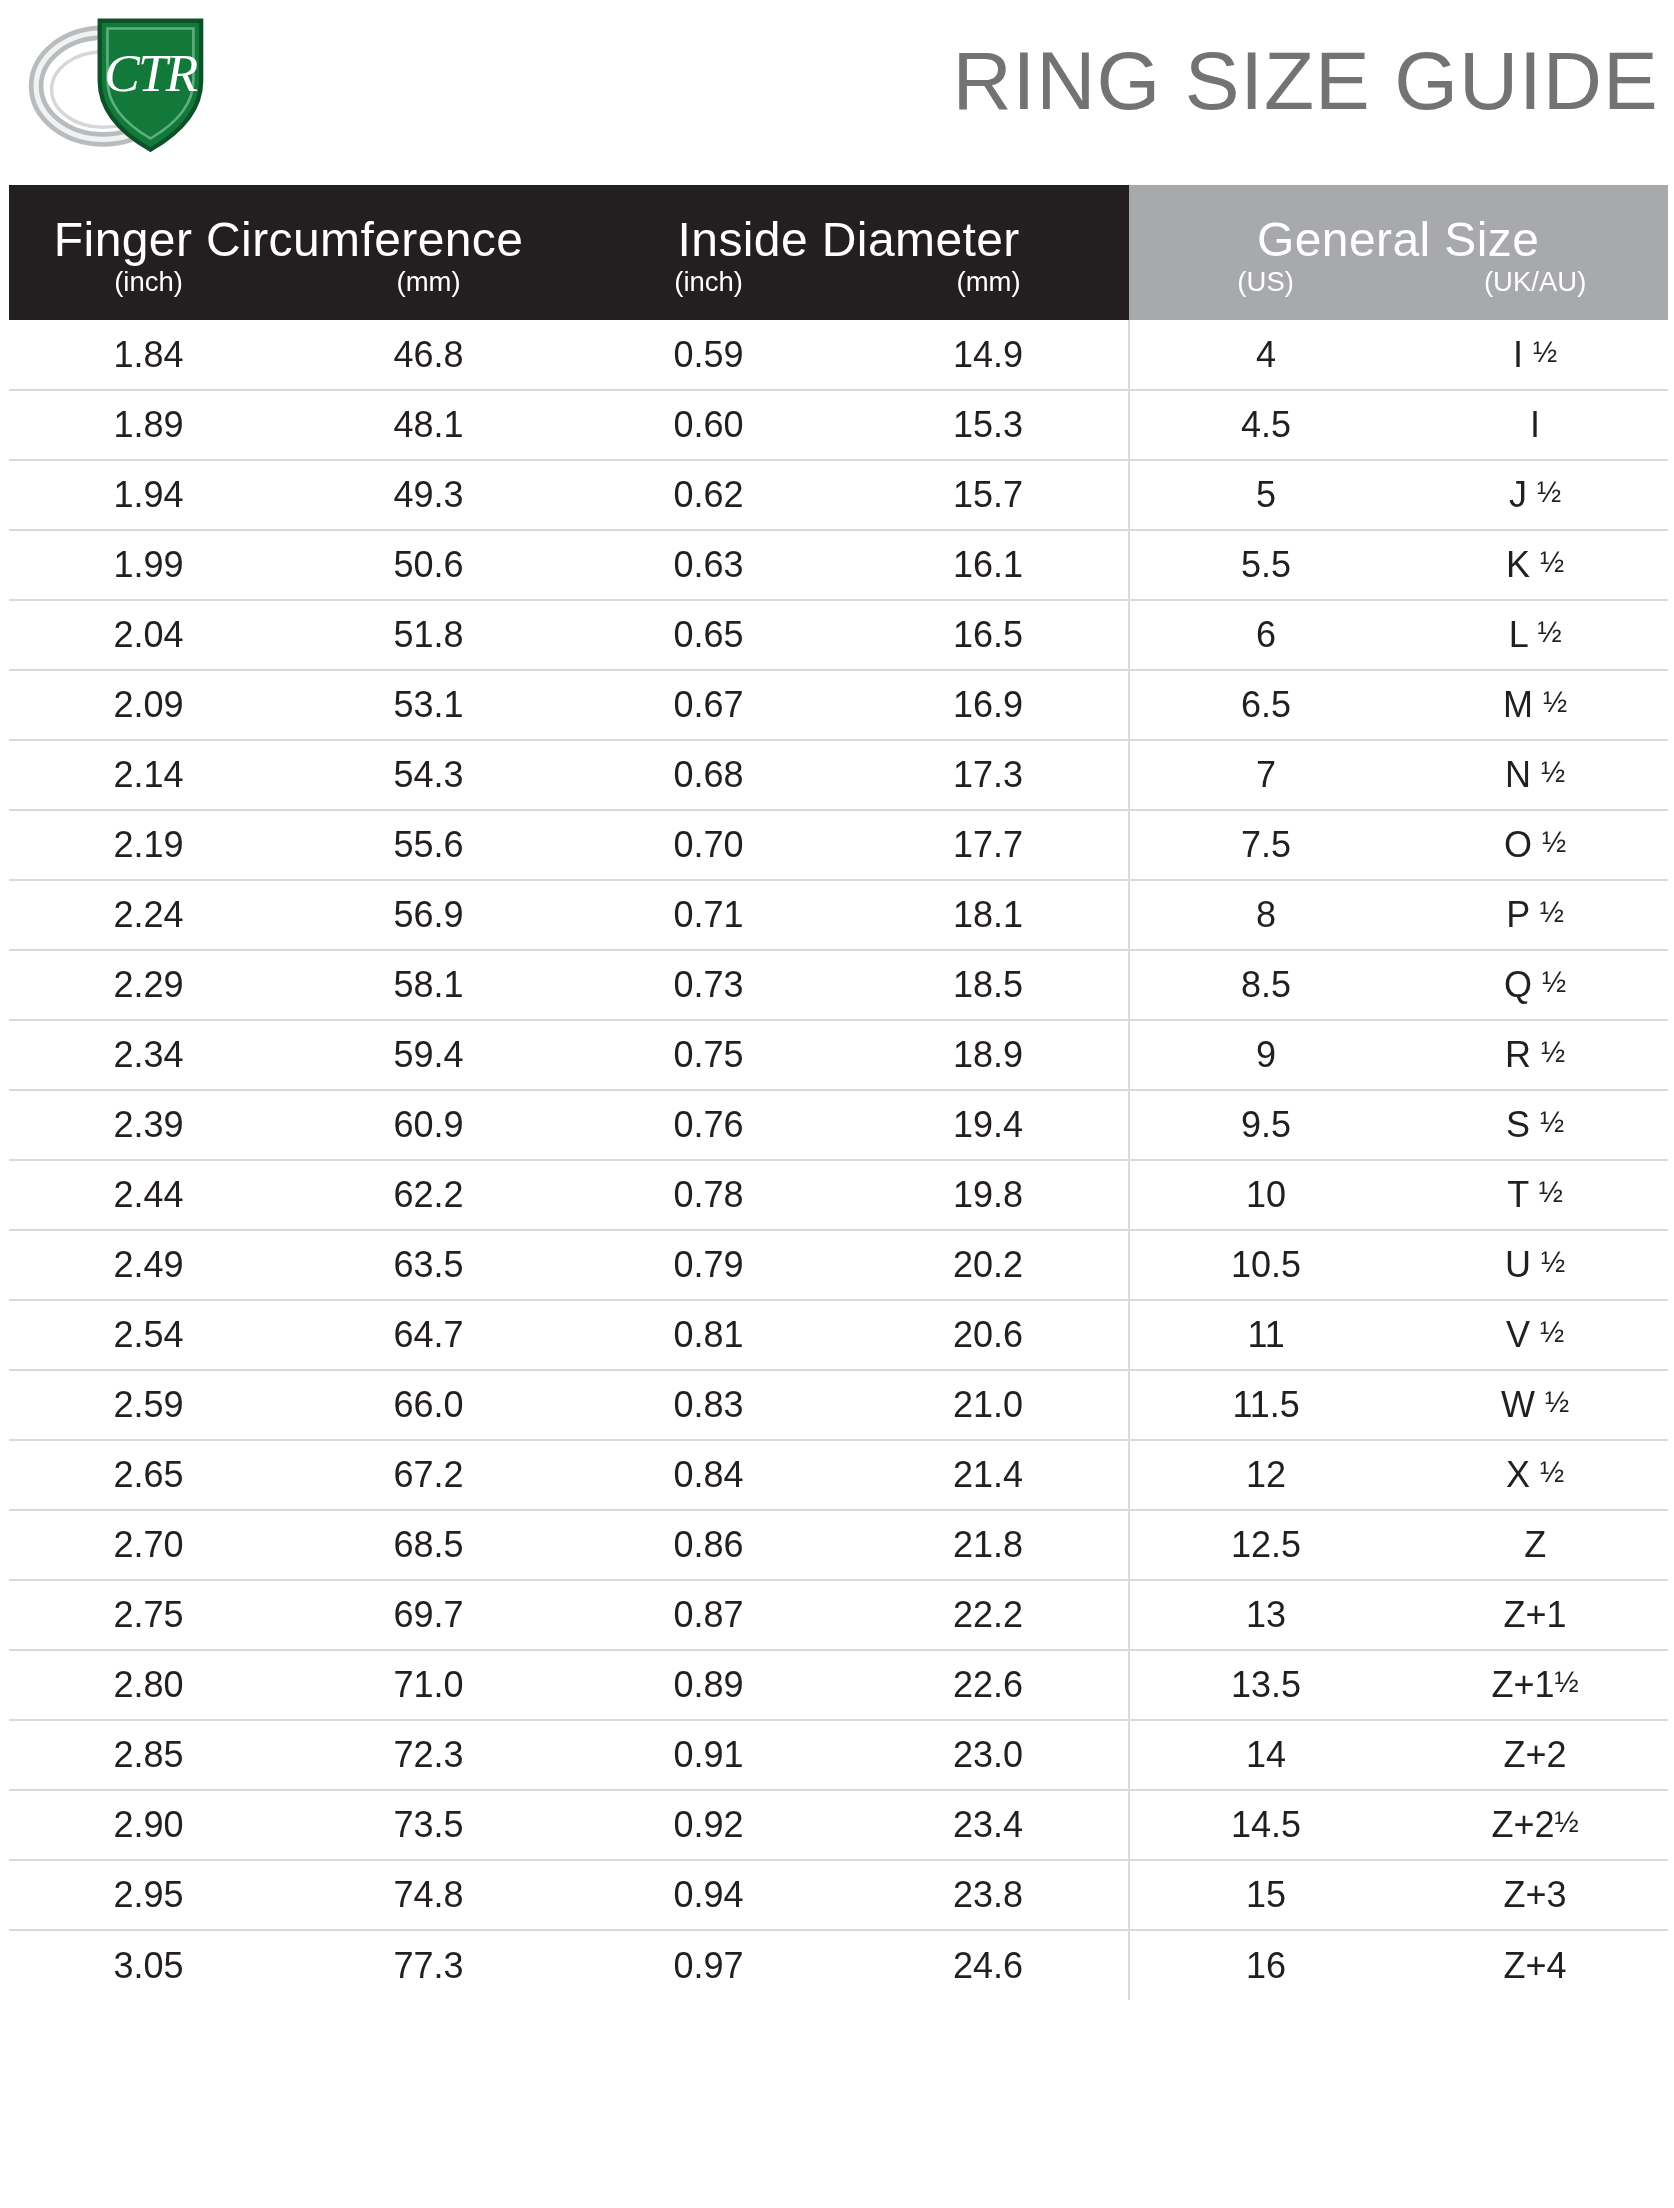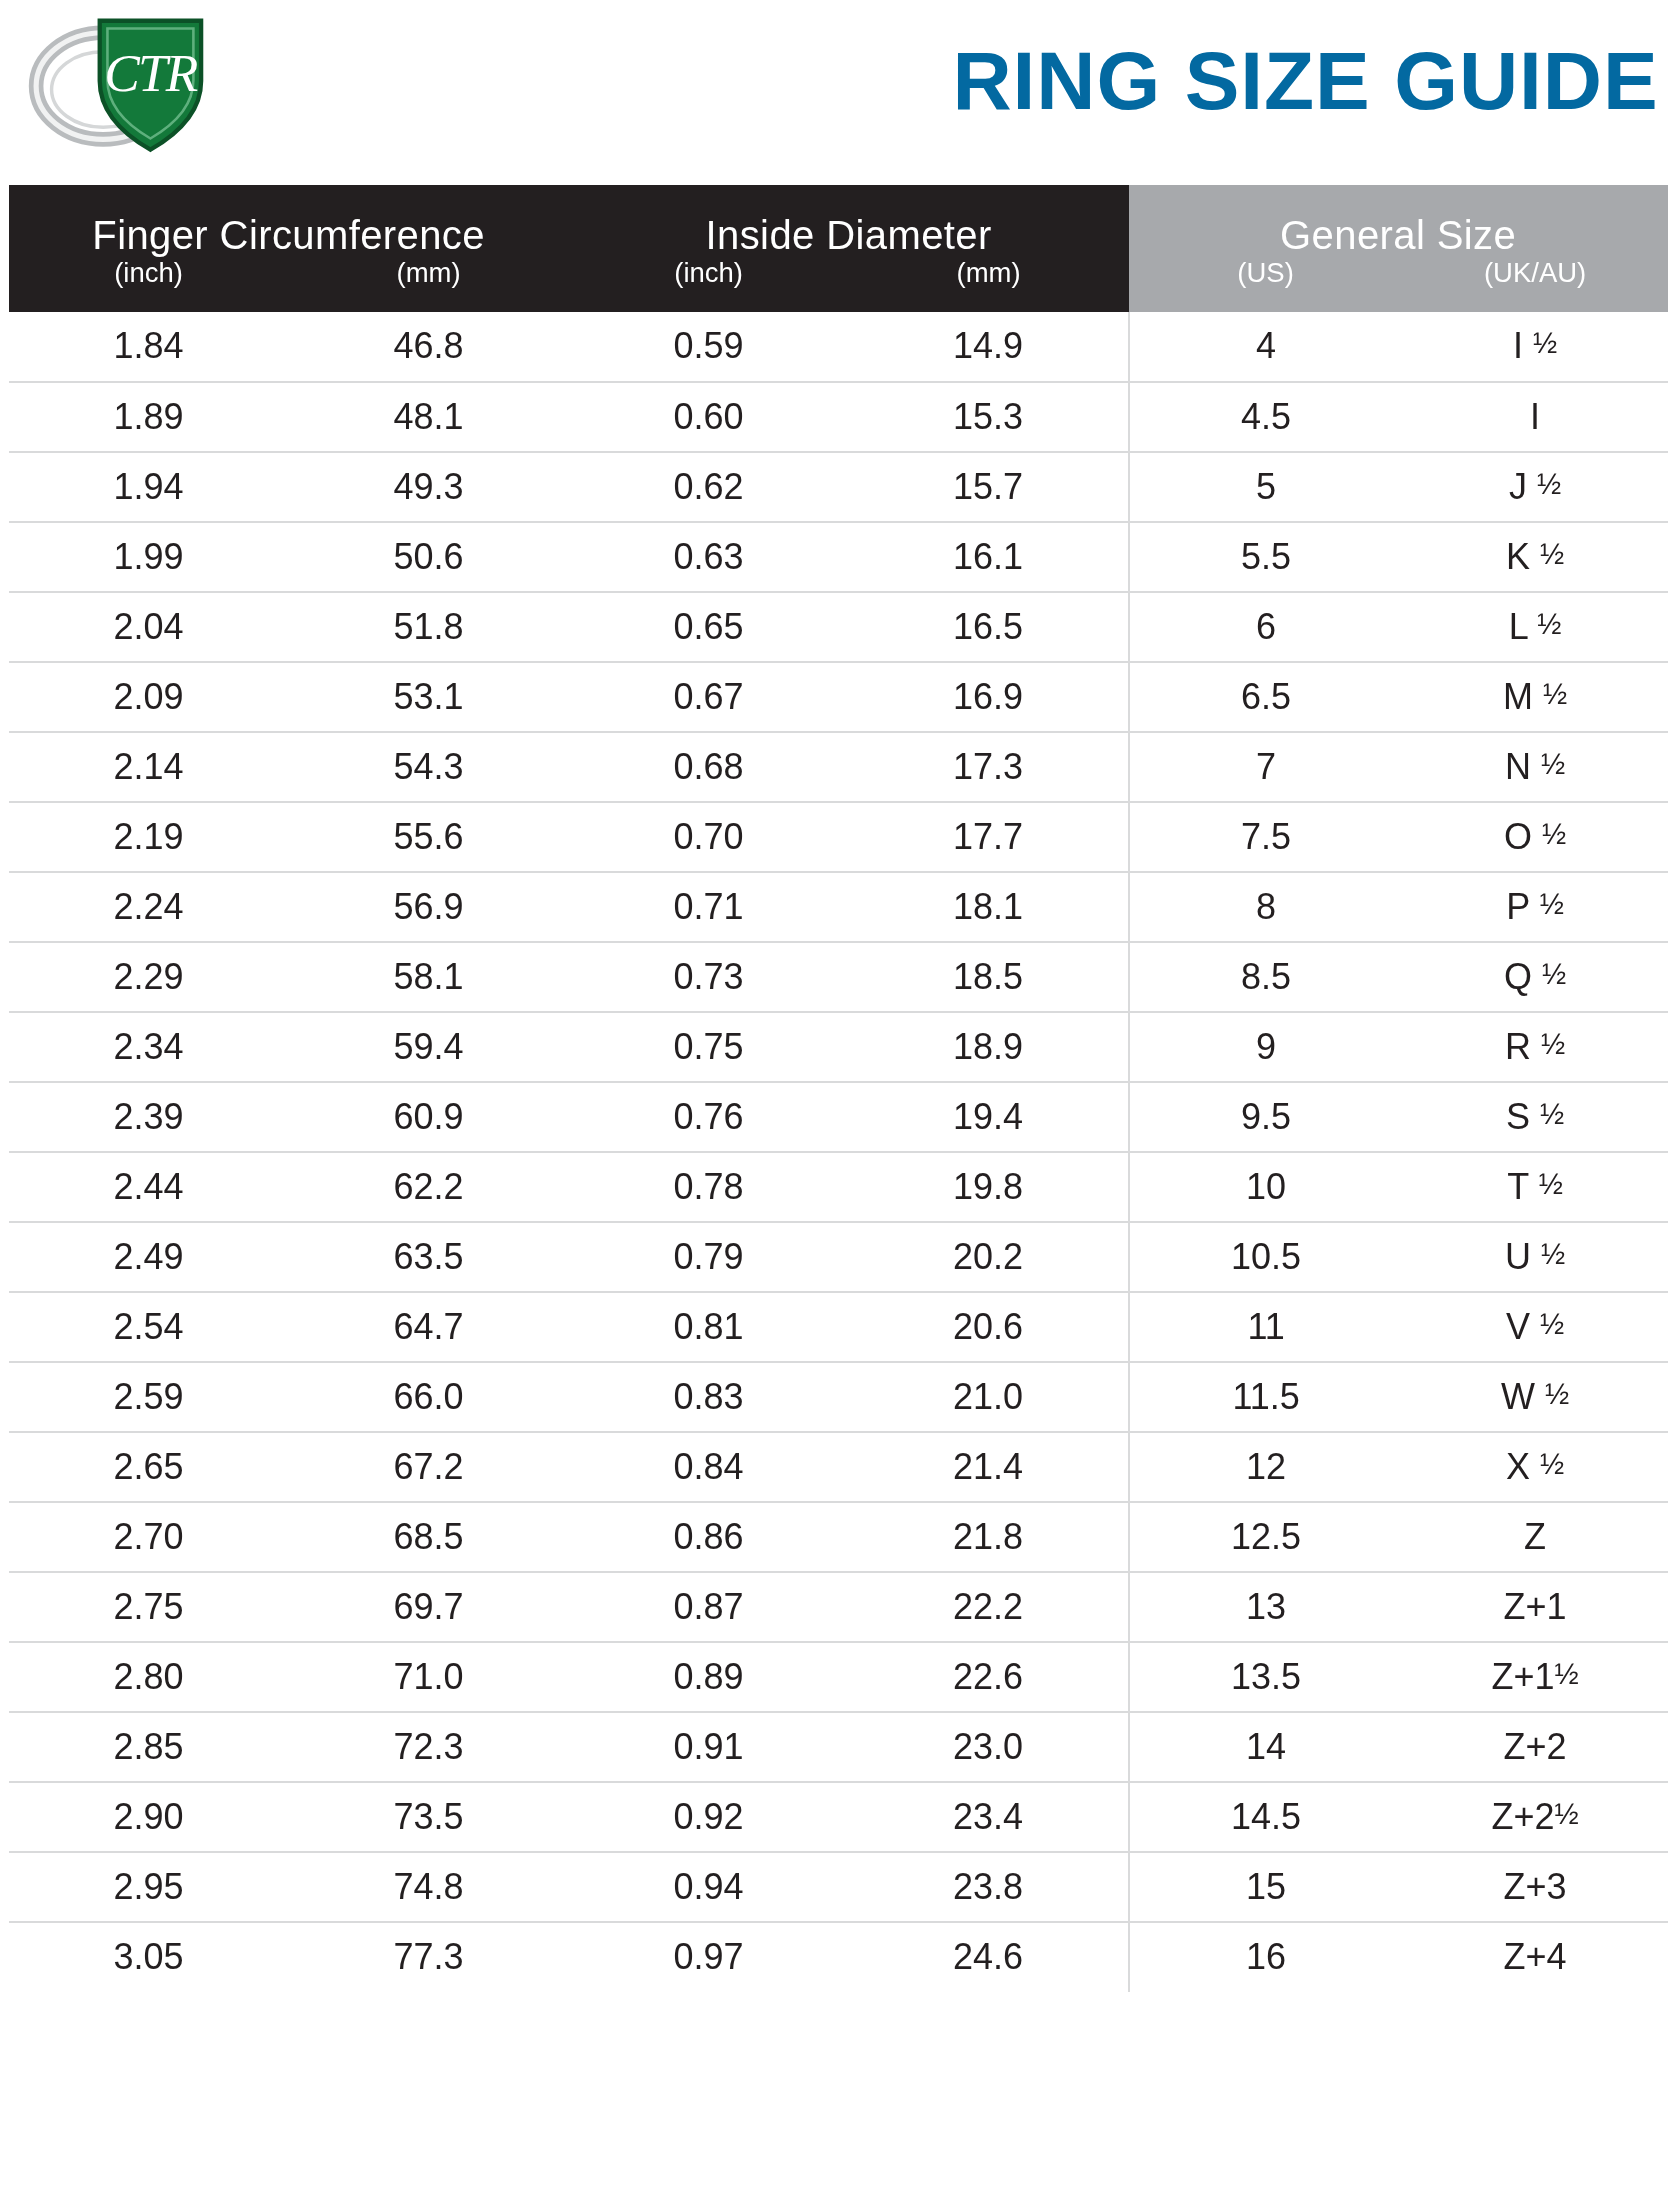--- a/index.html
+++ b/index.html
@@ -31,22 +31,22 @@
     position: absolute;
     left: 24px;
     top: 6.9px;
     width: 258px;
     height: 159px;
   }
   .logo svg { display: block; }
   .guide-title {
     font-size: 82px;
     letter-spacing: 0.9px;
-    color: #0369a1;
-    font-weight: bold;
+    color: #737373;
+    font-weight: normal;
     line-height: 1;
     padding-bottom: 22.4px;
     white-space: nowrap;
   }
 
   
   table.sizes {
     width: 1657px;
     margin: 0 8.6px 0 8.6px;
     border-collapse: collapse;
@@ -58,21 +58,21 @@
   table.sizes col.c3 { width: 280px; }
   table.sizes col.c4 { width: 274px; }
   table.sizes col.c5 { width: 265px; }
 
   thead .grp th {
     padding: 0;
     border: 0;
   }
   .grp-cell {
     color: #ffffff;
-    font-size: 40px;
+    font-size: 48px;
     font-weight: normal;
     text-align: center;
     padding-top: 29px;
     line-height: 1.08;
     letter-spacing: 0.4px;
   }
   .grp-dark { background: #231f20; }
   .grp-gray { background: #a7a9ac; margin-top: 23px; }
 
   .sub th {

